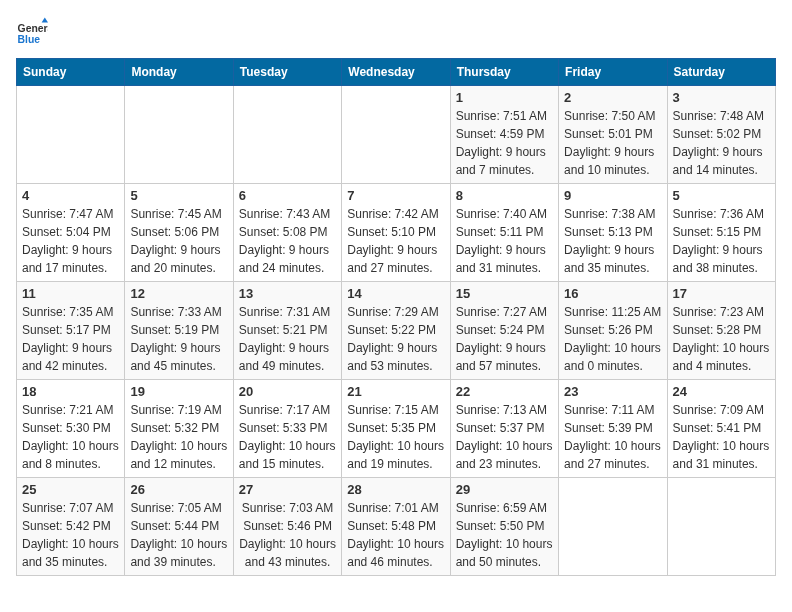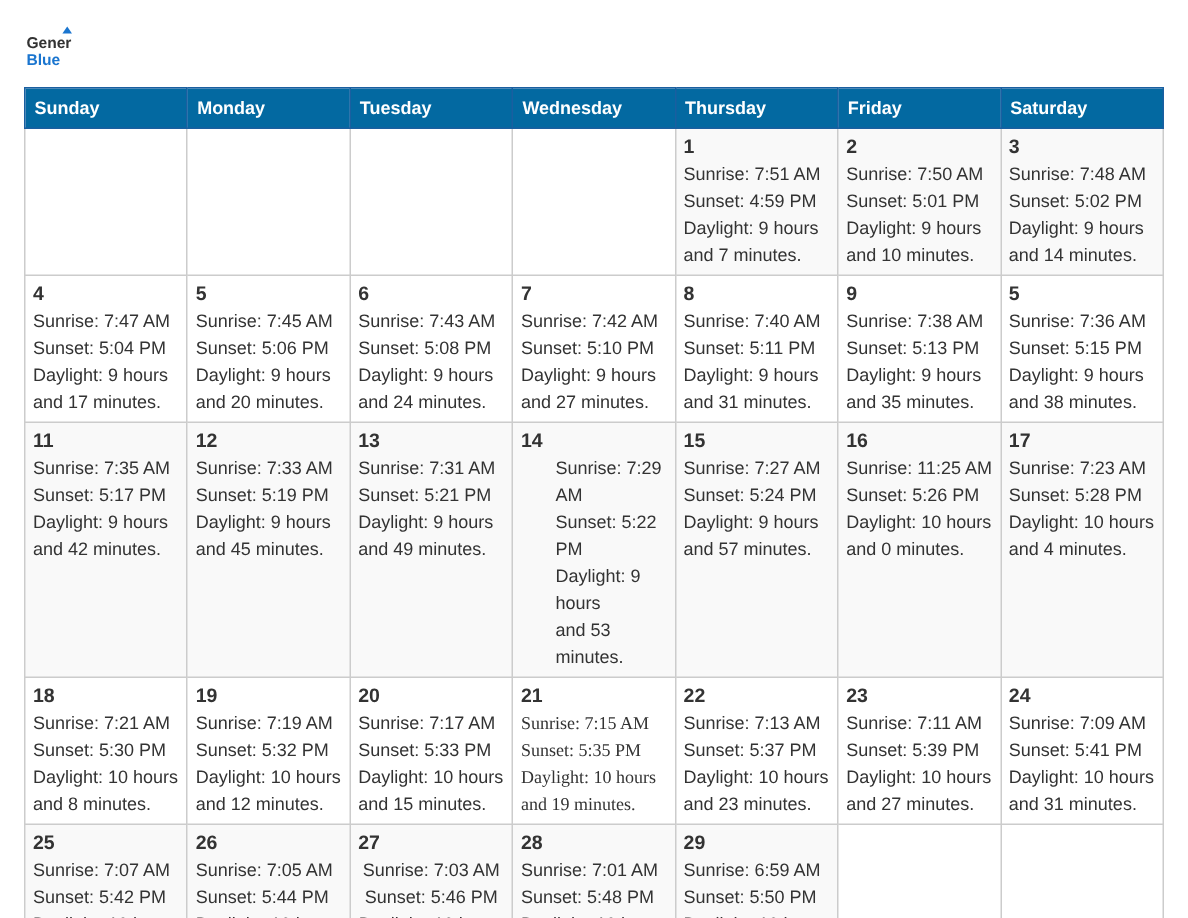--- a/index.html
+++ b/index.html
@@ -209,21 +209,21 @@
         </td>
         <td>
           <span class="day-num">13</span>
           <div class="day-info" style="white-space: pre-line;">Sunrise: 7:31 AM
 Sunset: 5:21 PM
 Daylight: 9 hours
 and 49 minutes.</div>
         </td>
         <td>
           <span class="day-num">14</span>
-          <div class="day-info" style="white-space: pre-line; margin-left: 23px;">Sunrise: 7:29 AM
+          <div class="day-info" style="white-space: pre-line;">Sunrise: 7:29 AM
 Sunset: 5:22 PM
 Daylight: 9 hours
 and 53 minutes.</div>
         </td>
         <td>
           <span class="day-num">15</span>
           <div class="day-info" style="white-space: pre-line;">Sunrise: 7:27 AM
 Sunset: 5:24 PM
 Daylight: 9 hours
 and 57 minutes.</div>
@@ -260,21 +260,21 @@
         </td>
         <td>
           <span class="day-num">20</span>
           <div class="day-info" style="white-space: pre-line;">Sunrise: 7:17 AM
 Sunset: 5:33 PM
 Daylight: 10 hours
 and 15 minutes.</div>
         </td>
         <td>
           <span class="day-num">21</span>
-          <div class="day-info" style="white-space: pre-line; font-family: Liberation Serif, serif;">Sunrise: 7:15 AM
+          <div class="day-info" style="white-space: pre-line;">Sunrise: 7:15 AM
 Sunset: 5:35 PM
 Daylight: 10 hours
 and 19 minutes.</div>
         </td>
         <td>
           <span class="day-num">22</span>
           <div class="day-info" style="white-space: pre-line;">Sunrise: 7:13 AM
 Sunset: 5:37 PM
 Daylight: 10 hours
 and 23 minutes.</div>

